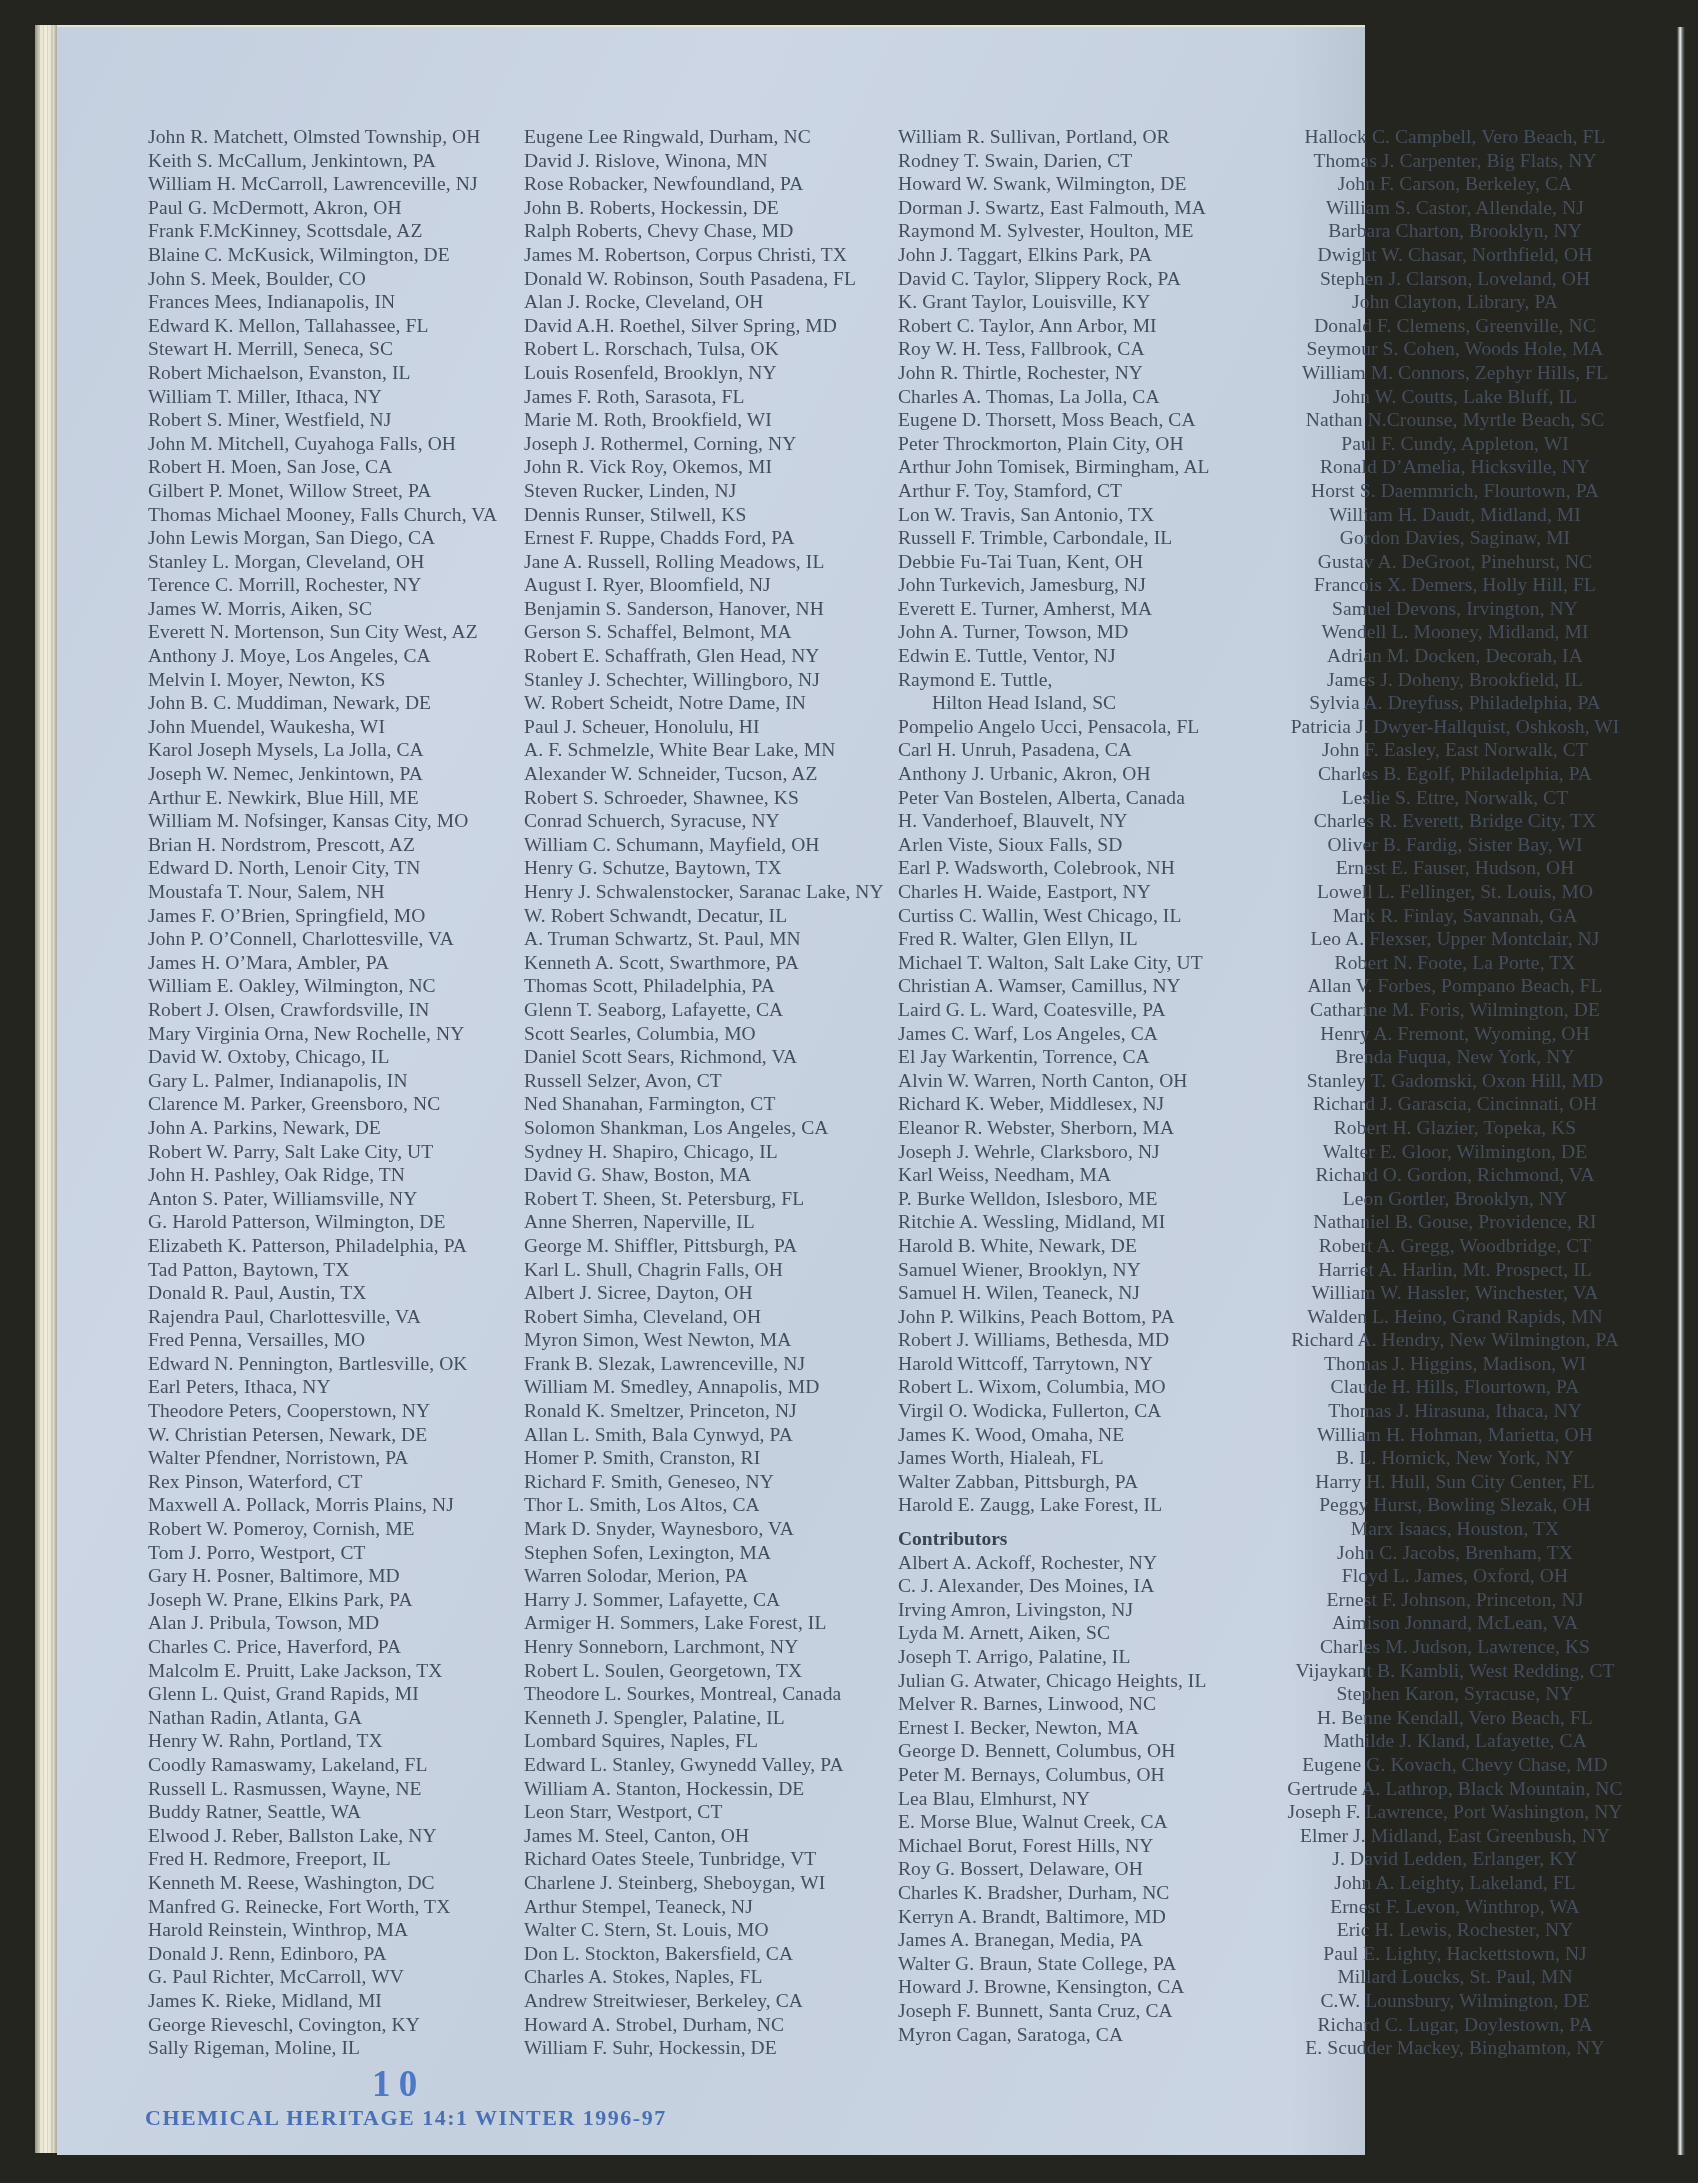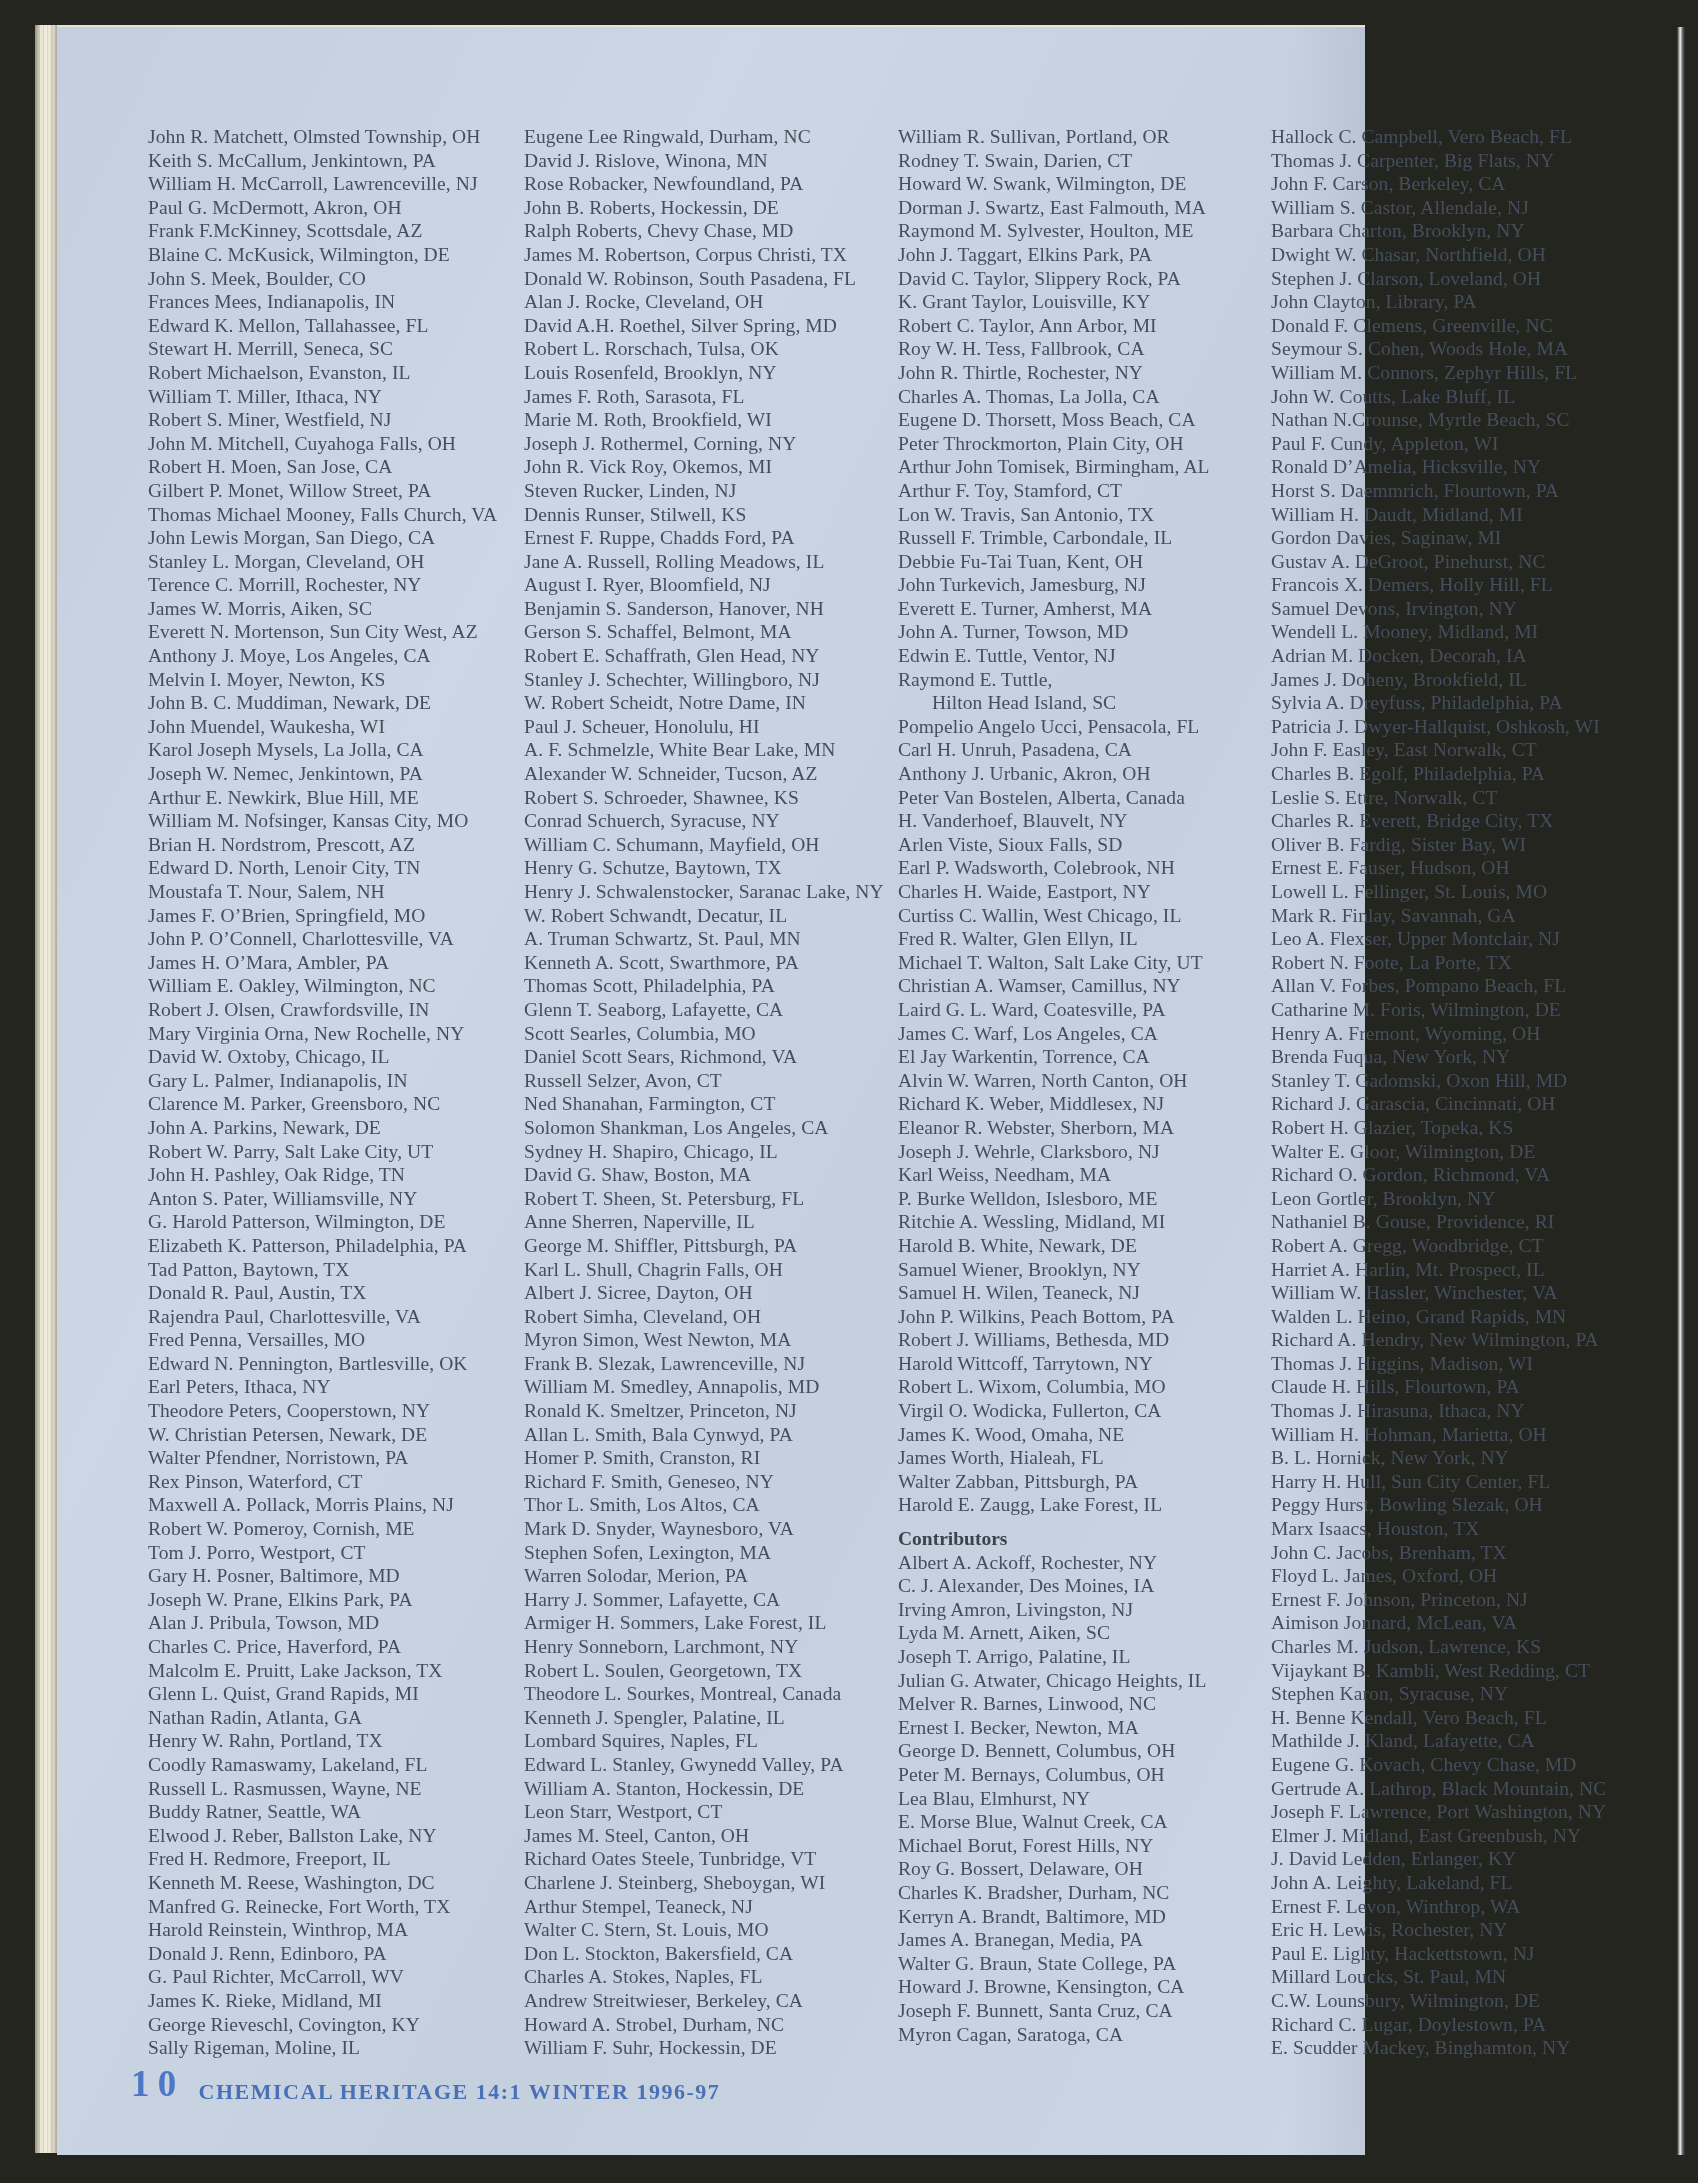--- a/index.html
+++ b/index.html
@@ -34,35 +34,35 @@
     position: absolute; left: 1620px; top: 0; width: 8.3px; height: 100%;
     background: linear-gradient(90deg,
       rgba(255,255,255,0) 0%, rgba(246,248,249,0.95) 40%,
       rgba(140,148,160,0.55) 72%, rgba(196,204,216,0) 100%);
   }
 
   .col { position: absolute; top: 98px; width: 368px; }
   .col-1 { left: 91px; }
   .col-2 { left: 467px; }
   .col-3 { left: 841px; }
-  .col-4 { left: 1214px; }
+  .col-4 { left: 1214px; text-align: center; }
 
   .entry {
     font-size: 19.5px; line-height: 23.6px;
     color: #454e5d; white-space: nowrap; letter-spacing: 0.1px;
   }
   .entry.indent { padding-left: 34px; }
   .heading {
     font-size: 19.5px; line-height: 23.6px; font-weight: bold;
     color: #3a4250; margin-top: 10px; white-space: nowrap;
   }
 
   .footer {
     position: absolute; left: 74px; top: 2035px;
-    display: flex; align-items: flex-end;
+    display: flex; align-items: center; flex-direction: column;
   }
   .pagenum {
     font-size: 37px; font-weight: bold; color: #4d78c6; letter-spacing: 8.3px;
   }
   .journal {
     font-size: 22px; font-weight: bold; color: #4a70b6;
     letter-spacing: 1.5px; margin-left: 14px; white-space: nowrap;
   }
 </style>
 </head>

